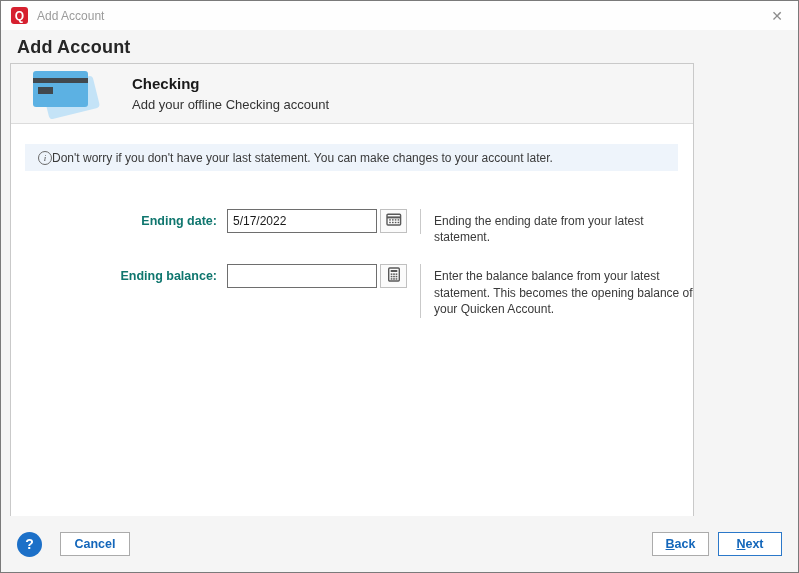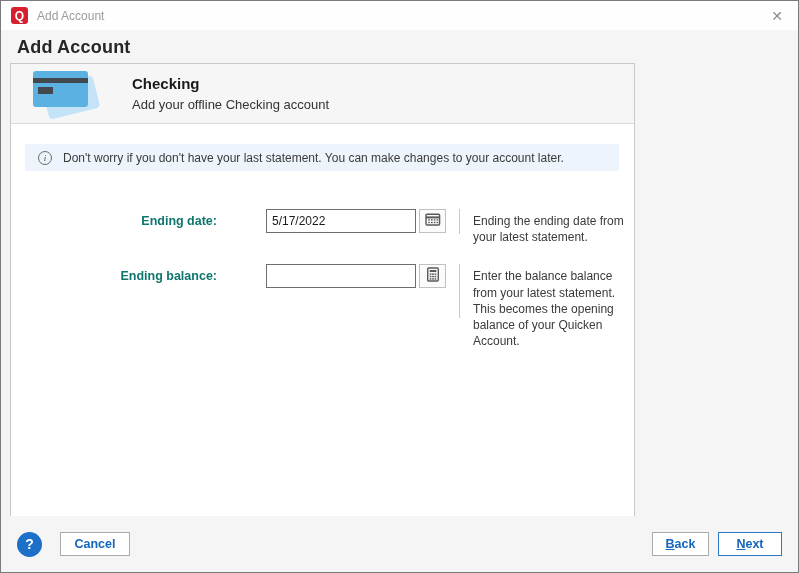--- a/index.html
+++ b/index.html
@@ -28,21 +28,21 @@
   }
 
   
   .page-heading {
     padding: 7px 16px 8px 16px; font-size: 18px; font-weight: bold;
     color: #262626; background: #F5F5F5; letter-spacing: 0.2px;
   }
 
   
   .panel {
-    position: absolute; left: 9px; top: 62px; width: 625px; height: 454px;
+    position: absolute; left: 9px; top: 62px; width: 684px; height: 454px;
     background: #FFFFFF; border: 1px solid #C9C9C9;
   }
 
   
   .panel-header {
     height: 60px; background: #F6F6F6; border-bottom: 1px solid #DCDCDC;
     display: flex; align-items: center; padding-left: 21px;
   }
   .card-icon { position: relative; width: 66px; height: 52px; flex: 0 0 auto; }
   .card-back {
@@ -62,34 +62,34 @@
   
   .info-bar {
     margin: 20px 15px 0 14px; height: 27px; background: #EEF4FB;
     display: flex; align-items: center; padding-left: 13px;
   }
   .info-icon {
     width: 14px; height: 14px; border: 1px solid #6A6A6A; border-radius: 50%;
     color: #4A4A4A; font-size: 9px; font-family: "Liberation Serif", serif; font-style: italic;
     display: flex; align-items: center; justify-content: center; flex: 0 0 auto;
   }
-  .info-text { margin-left: 11px; font-size: 12px; color: #3A3A3A; }
+  .info-text { font-size: 12px; color: #3A3A3A; }
 
   
   .form-area { margin-top: 38px; }
   .form-row { display: flex; align-items: flex-start; margin-bottom: 19px; }
   .form-label {
     width: 206px; text-align: right; font-size: 12.5px; font-weight: bold;
     color: #0f766e; padding-top: 5px; flex: 0 0 auto;
   }
   .input-wrap { display: flex; align-items: stretch; margin-left: 10px; }
   .text-input {
     width: 150px; height: 24px; border: 1px solid #6E6E6E; border-radius: 0;
     font-family: "Liberation Sans", sans-serif; font-size: 12px; color: #1A1A1A;
-    padding: 0 5px; background: #fff; outline: none; margin-left: 39px;
+    padding: 0 5px; background: #fff; outline: none;
   }
   .icon-btn {
     width: 27px; height: 24px; margin-left: 3px;
     border: 1px solid #C0C0C0; background: #FBFBFB;
     display: flex; align-items: center; justify-content: center; cursor: default;
   }
   .row-divider { width: 1px; background: #C9C9C9; margin-left: 13px; flex: 0 0 auto; }
   .row-divider.short { height: 25px; }
   .row-divider.tall { height: 54px; }
   .help-text {

